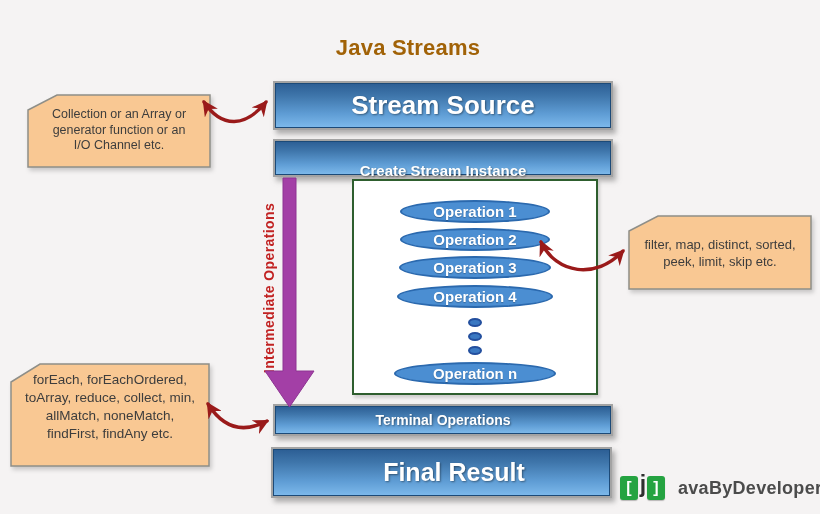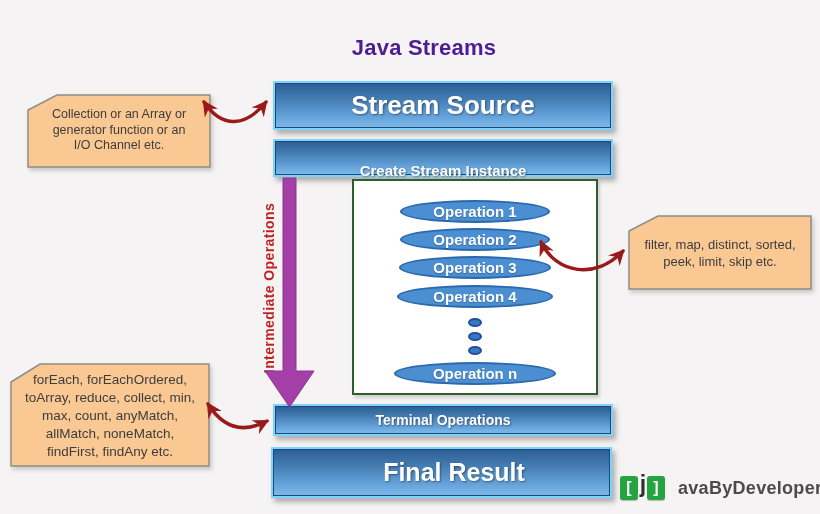--- a/index.html
+++ b/index.html
@@ -1,25 +1,25 @@
 <!DOCTYPE html>
 <html><head>
 <meta charset="utf-8">
 <style>
   * { margin:0; padding:0; box-sizing:border-box; }
   html,body { width:820px; height:514px; }
   body { font-family:"Liberation Sans", sans-serif; background:#f5f3f3; overflow:hidden; }
   #canvas { position:relative; width:820px; height:514px; background:#f5f3f3; }
 
   
-  .page-title { position:absolute; left:274px; top:35px; width:300px; text-align:center;
-    font-size:22px; font-weight:bold; color:#4c1d95; letter-spacing:0.2px; }
+  .page-title { position:absolute; left:258px; top:35px; width:300px; text-align:center;
+    font-size:22px; font-weight:bold; color:#a16207; letter-spacing:0.2px; }
 
   
-  .flow-card { position:absolute; background:#7dd3fc; padding:2px;
+  .flow-card { position:absolute; background:#a3a3a3; padding:2px;
     box-shadow:3px 4px 5px rgba(105,105,105,0.5); }
   .flow-box { width:100%; height:100%; display:flex; align-items:center; justify-content:center;
     border:1px solid #1c4a78;
     background:linear-gradient(180deg,#2d5f95 0%, #3f76ab 28%, #5f9dd5 70%, #7cb8ea 100%); }
   .flow-box span { color:#ffffff; font-weight:bold; text-shadow:1px 1px 2px rgba(0,0,0,0.4); }
   #box-source      { left:273px; top:81px;  width:340px; height:49px; }
   #box-source span { font-size:26px; }
   #box-create      { left:273px; top:139px; width:340px; height:38px; }
   #box-create span { font-size:15px;margin-top:24px; }
   #box-terminal      { left:273px; top:404px; width:340px; height:32px; }
@@ -128,21 +128,20 @@
     </div>
   </div>
 
   <div class="callout" id="callout-terminal">
     <svg width="200" height="104" viewBox="0 0 200 104">
       <polygon points="30,1 199,1 199,103 1,103 1,19" fill="#f9c893" stroke="#8e8e88" stroke-width="1.5"></polygon>
     </svg>
     <div class="callout-text">
       <div>forEach, forEachOrdered,</div>
       <div>toArray, reduce, collect, min,</div>
-      <div>max, count, anyMatch,</div>
       <div>allMatch, noneMatch,</div>
       <div>findFirst, findAny etc.</div>
     </div>
   </div>
 
   <div class="flow-card" id="box-terminal">
     <div class="flow-box">
       <span>Terminal Operations</span>
     </div>
   </div>

